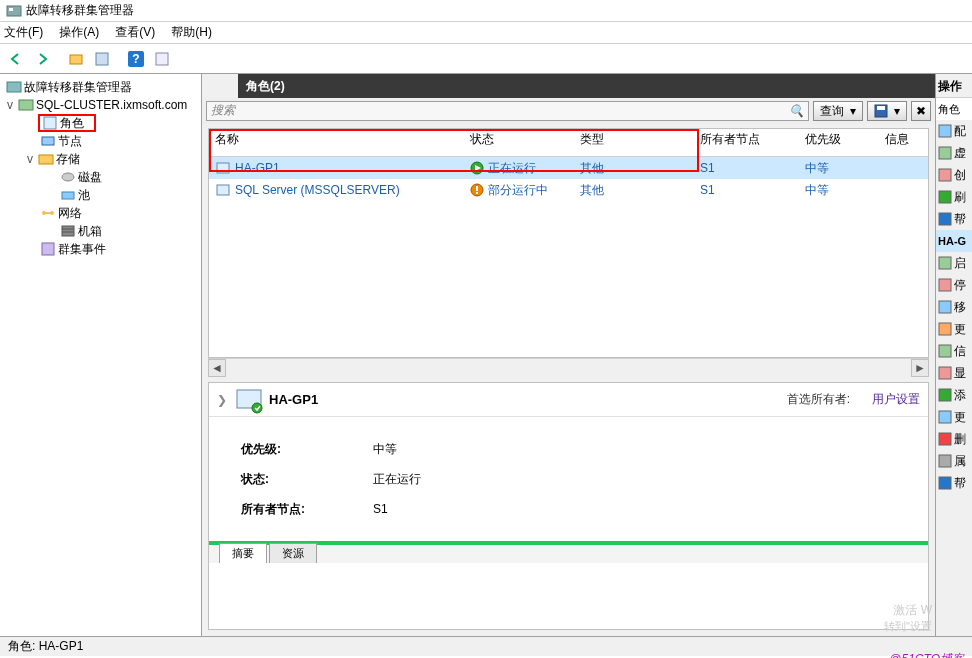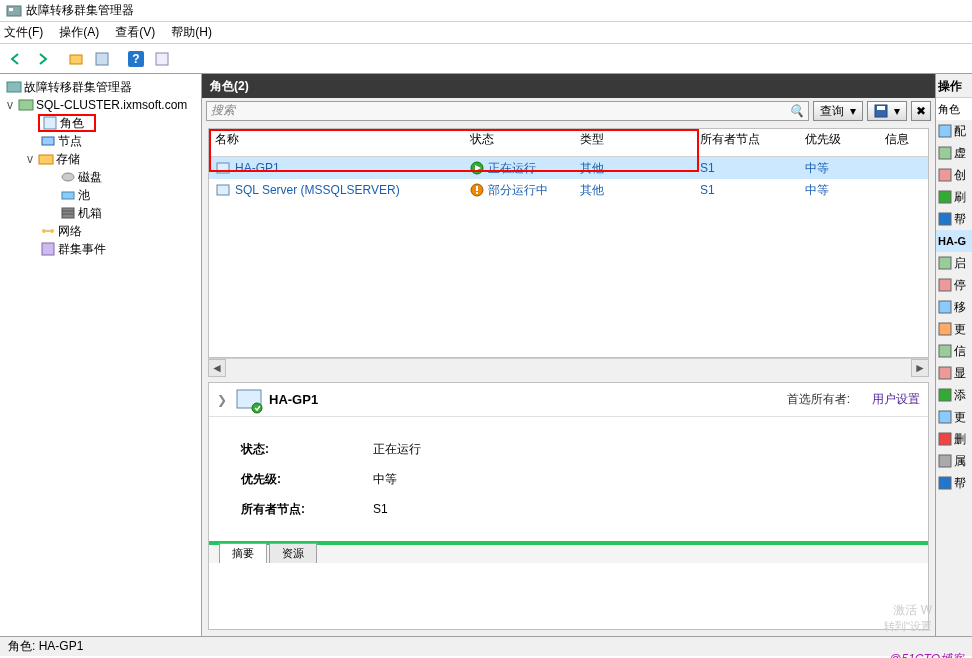--- a/index.html
+++ b/index.html
@@ -12,21 +12,21 @@
 .tool-btn { width: 24px; height: 24px; display:flex; align-items:center; justify-content:center; border:1px solid transparent;}
 .main { display: flex; height: 562px; background:#fff;}
 .tree-pane { width: 202px; border-right: 1px solid #a0a0a0; overflow:hidden; padding:4px 0 0 4px; background:#fff;}
 .tree-node { display: flex; align-items: center; height: 18px; padding-left:2px; white-space:nowrap; cursor:default;}
 .tree-node .exp { width:12px; text-align:center; color:#555;}
 .tree-node .ticon { width:16px; height:16px; margin:0 2px; display:flex; align-items:center; justify-content:center;}
 .tree-node .lbl {}
 .lvl1{padding-left:0px;} .lvl2{padding-left:14px;} .lvl3{padding-left:34px;} .lvl4{padding-left:54px;}
 .red-box{border:2px solid red;}
 .center-pane { flex:1; display:flex; flex-direction:column; border-right:1px solid #a0a0a0; background:#f0f0f0;}
-.hdr-dark{background:#393939; color:#fff; height:24px; display:flex; align-items:center; padding:0 8px; font-weight:bold;}
+.hdr-dark{background:#393939; color:#fff; height:24px; display:flex; align-items:center; padding:0 8px; font-weight:bold;margin-left:36px;}
 .search-row{height:26px; display:flex; align-items:center; padding:2px 4px; gap:4px; background:#eee;}
 .search-input{flex:1; height:20px; border:1px solid #a0a0a0; background:#f7f7f7; padding:0 4px; font-style:italic; color:#888; position:relative;}
 .search-input .mag{position:absolute; right:4px; top:2px; color:#888;}
 .mini-btn{height:20px; border:1px solid #8a8a8a; background:linear-gradient(#fff,#ddd); padding:0 6px; display:flex; align-items:center; gap:6px; cursor:default;}
 .mini-btn.icn{width:20px; padding:0; justify-content:center;}
 .list-area{flex:1; background:#fff; margin:4px 6px 0 6px; border:1px solid #c0c0c0; display:flex; flex-direction:column; position:relative;}
 .col-headers{display:flex; height:28px; border-bottom:1px solid #d0d0d0; font-weight:normal; color:#000;}
 .col{padding:2px 6px; border-right:1px solid transparent;}
 .c-name{width:255px;} .c-status{width:110px;} .c-type{width:120px;} .c-owner{width:105px;} .c-pri{width:80px;} .c-info{flex:1;}
 .list-row{display:flex; height:22px; align-items:center;}
@@ -166,39 +166,39 @@
       <span class="lbl">磁盘</span>
     </div>
     <div class="tree-node lvl4">
       <span class="ticon">
           <svg width="16" height="16">
             <rect x="2" y="5" width="12" height="7" fill="#8cf" stroke="#48a"></rect>
           </svg>
         </span>
       <span class="lbl">池</span>
     </div>
+    <div class="tree-node lvl3">
+      <span class="ticon">
+          <svg width="16" height="16">
+            <circle cx="4" cy="8" r="2" fill="#fb4"></circle>
+            <circle cx="12" cy="8" r="2" fill="#fb4"></circle>
+            <line x1="6" y1="8" x2="10" y2="8" stroke="#c80"></line>
+          </svg>
+        </span>
+      <span class="lbl">网络</span>
+    </div>
     <div class="tree-node lvl4">
       <span class="ticon">
           <svg width="16" height="16">
             <rect x="2" y="3" width="12" height="10" fill="#888" stroke="#555"></rect>
             <line x1="2" y1="6" x2="14" y2="6" stroke="#555"></line>
             <line x1="2" y1="9" x2="14" y2="9" stroke="#555"></line>
           </svg>
         </span>
       <span class="lbl">机箱</span>
-    </div>
-    <div class="tree-node lvl3">
-      <span class="ticon">
-          <svg width="16" height="16">
-            <circle cx="4" cy="8" r="2" fill="#fb4"></circle>
-            <circle cx="12" cy="8" r="2" fill="#fb4"></circle>
-            <line x1="6" y1="8" x2="10" y2="8" stroke="#c80"></line>
-          </svg>
-        </span>
-      <span class="lbl">网络</span>
     </div>
     <div class="tree-node lvl3">
       <span class="ticon">
           <svg width="16" height="16">
             <rect x="2" y="2" width="12" height="12" fill="#cbe" stroke="#86a"></rect>
           </svg>
         </span>
       <span class="lbl">群集事件</span>
     </div>
   </div>
@@ -318,26 +318,26 @@
             </svg>
           </span>
         <span class="title">HA-GP1</span>
         <span class="right">首选所有者:</span>
         <span class="link">用户设置</span>
       </div>
       <div class="details-body">
         <table>
           <tbody>
               <tr>
+                <td>优先级:</td>
+                <td>中等</td>
+              </tr>
+          <tr>
                 <td>状态:</td>
                 <td>正在运行</td>
-              </tr>
-          <tr>
-                <td>优先级:</td>
-                <td>中等</td>
               </tr>
           <tr>
                 <td>所有者节点:</td>
                 <td>S1</td>
               </tr>
         </tbody>
           </table>
       </div>
       <div class="tabs-row">
         <div class="tab">摘要</div>

